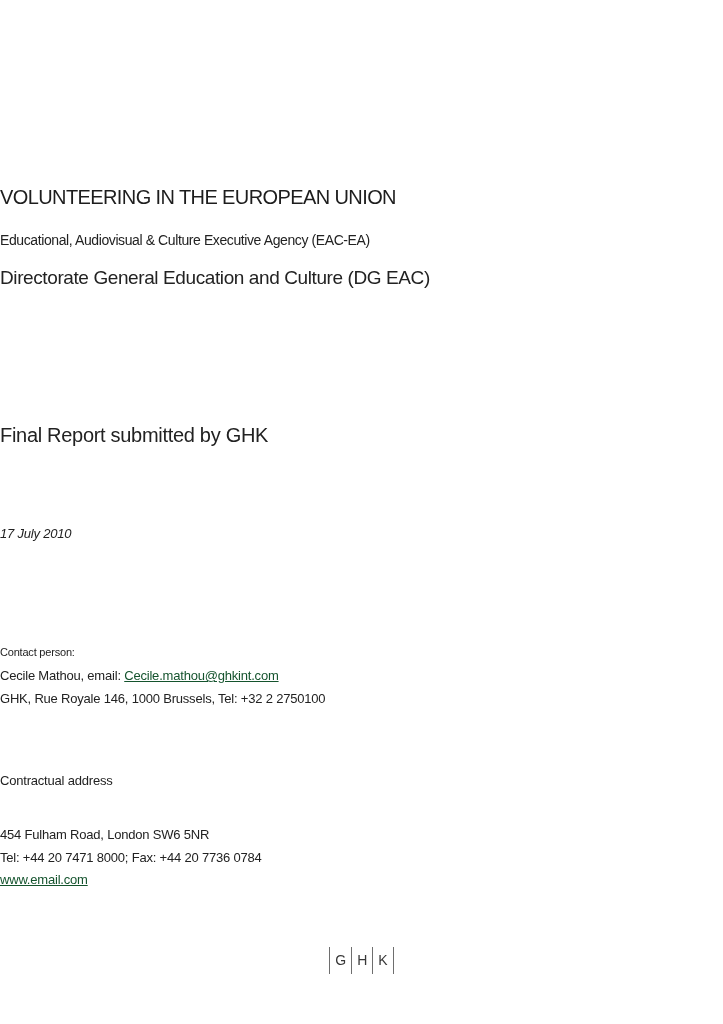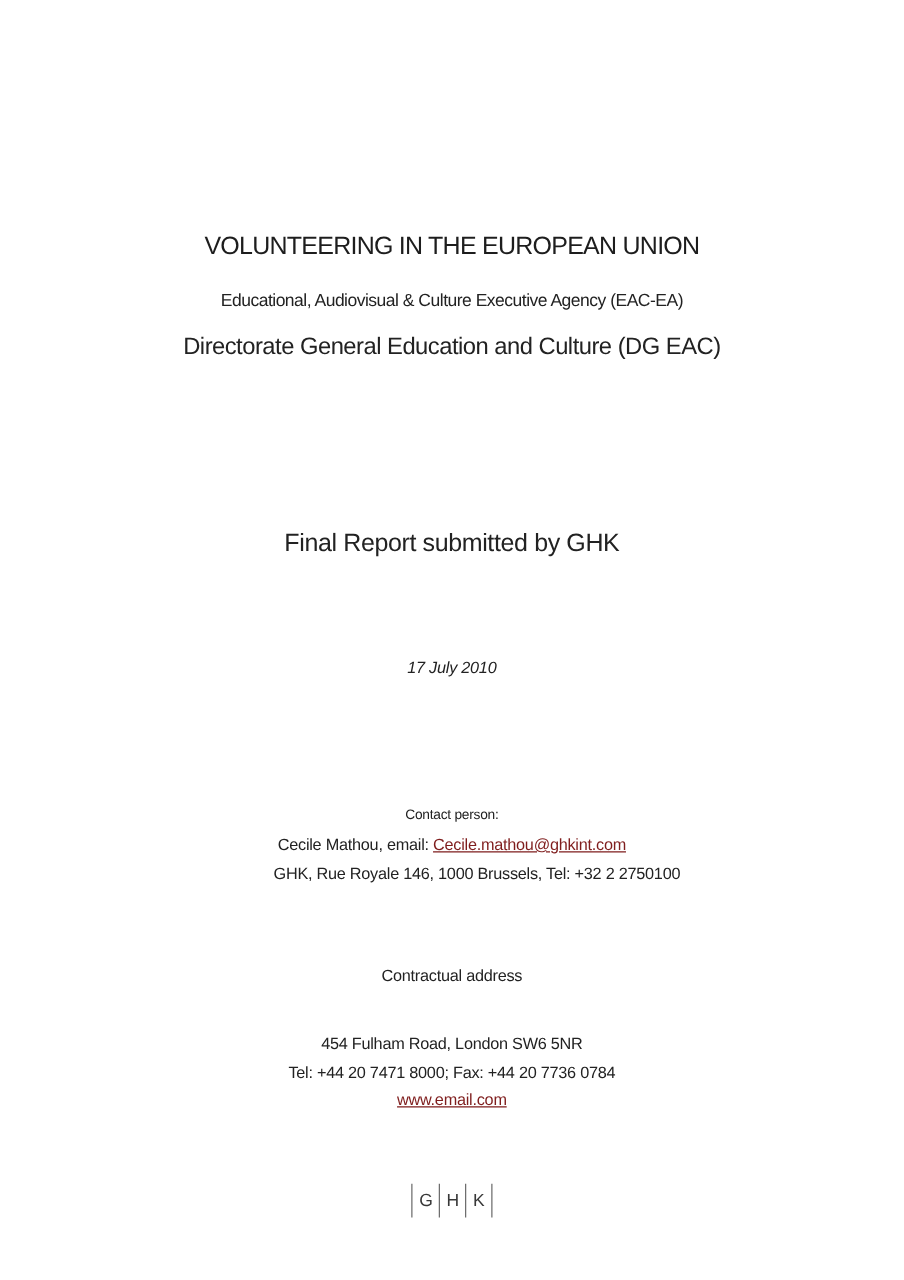--- a/index.html
+++ b/index.html
@@ -13,43 +13,43 @@
     height: 1024px;
     background: #ffffff;
     overflow: hidden;
     font-family: "Liberation Sans", "DejaVu Sans", sans-serif;
     color: #222222;
   }
   .line {
     position: absolute;
     left: 0;
     right: 0;
-    text-align: center;
+    text-align: left;
     white-space: nowrap;
     line-height: 1.15;
   }
   .title {
     top: 186px;
     font-size: 20px;
     letter-spacing: -0.6px;
     color: #1d1d1d;
   }
   .subtitle1 { top: 232px; font-size: 14px; letter-spacing: -0.4px; }
   .subtitle2 { top: 267px; font-size: 19px; letter-spacing: -0.4px; }
   .report-line { top: 424px; font-size: 20px; letter-spacing: -0.3px; }
   .date-line { top: 527px; font-size: 13px; font-style: italic; letter-spacing: -0.2px; }
   .contact-heading { top: 646px; font-size: 11px; letter-spacing: -0.2px; }
   .contact-email { top: 669px; font-size: 13px; letter-spacing: -0.2px; }
-  .contact-address { top: 692px; font-size: 13px; letter-spacing: -0.2px; padding-left: 40px; }
+  .contact-address { top: 692px; font-size: 13px; letter-spacing: -0.2px; }
   .contractual-heading { top: 774px; font-size: 13px; letter-spacing: -0.2px; }
   .contractual-address { top: 828px; font-size: 13px; letter-spacing: -0.2px; }
   .contractual-phones { top: 851px; font-size: 13px; letter-spacing: -0.2px; }
   .website-line { top: 873px; font-size: 13px; letter-spacing: -0.2px; }
   a.doc-link {
-    color: #7f1d1d;
+    color: #14532d;
     text-decoration: underline;
     cursor: pointer;
   }
   .logo {
     position: absolute;
     top: 947px;
     left: 0;
     right: 0;
     display: flex;
     justify-content: center;

